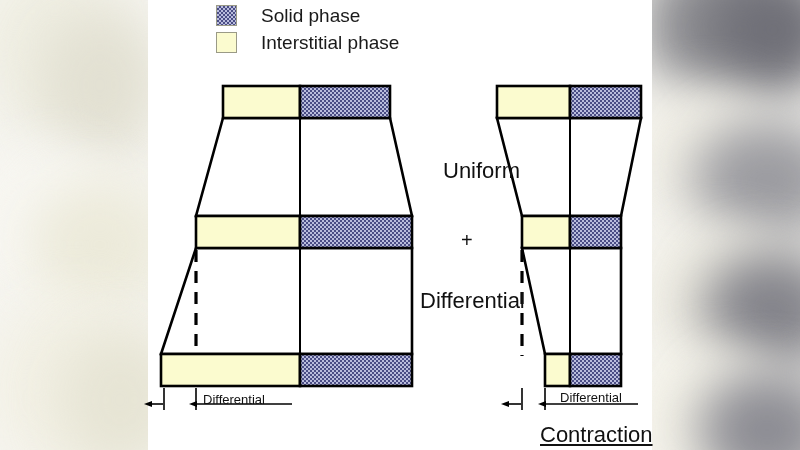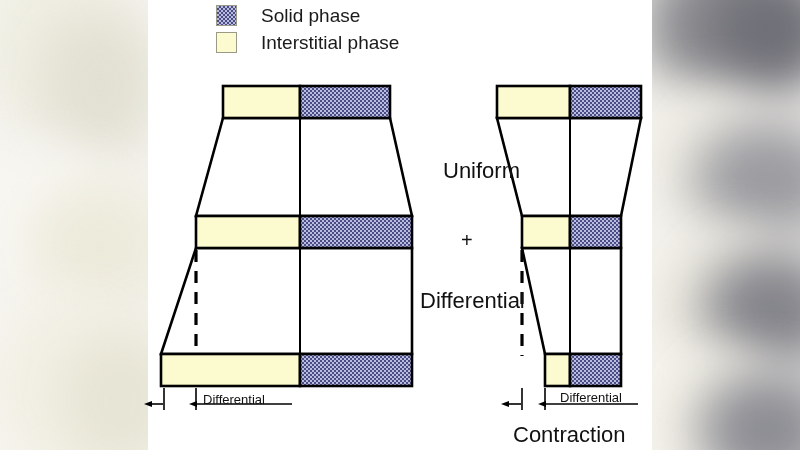--- a/index.html
+++ b/index.html
@@ -215,15 +215,15 @@
     </div>
   </div>
 
   <div class="cap big" style="left:420px; top:160px;margin-left:23px;">Uniform</div>
   <div class="cap plus" style="left:461px; top:230px;">+</div>
   <div class="cap big" style="left:420px; top:290px;">Differential</div>
 
   <div class="cap small" style="left:203px; top:393px;">Differential</div>
   <div class="cap small" style="left:560px; top:391px;">Differential</div>
 
-  <div class="cap big" style="left:513px; top:424px;">Contraction</div>
+  <div class="cap big" style="left:540px; top:424px;text-decoration:underline;">Contraction</div>
 
 </div>
 
 </body></html>

